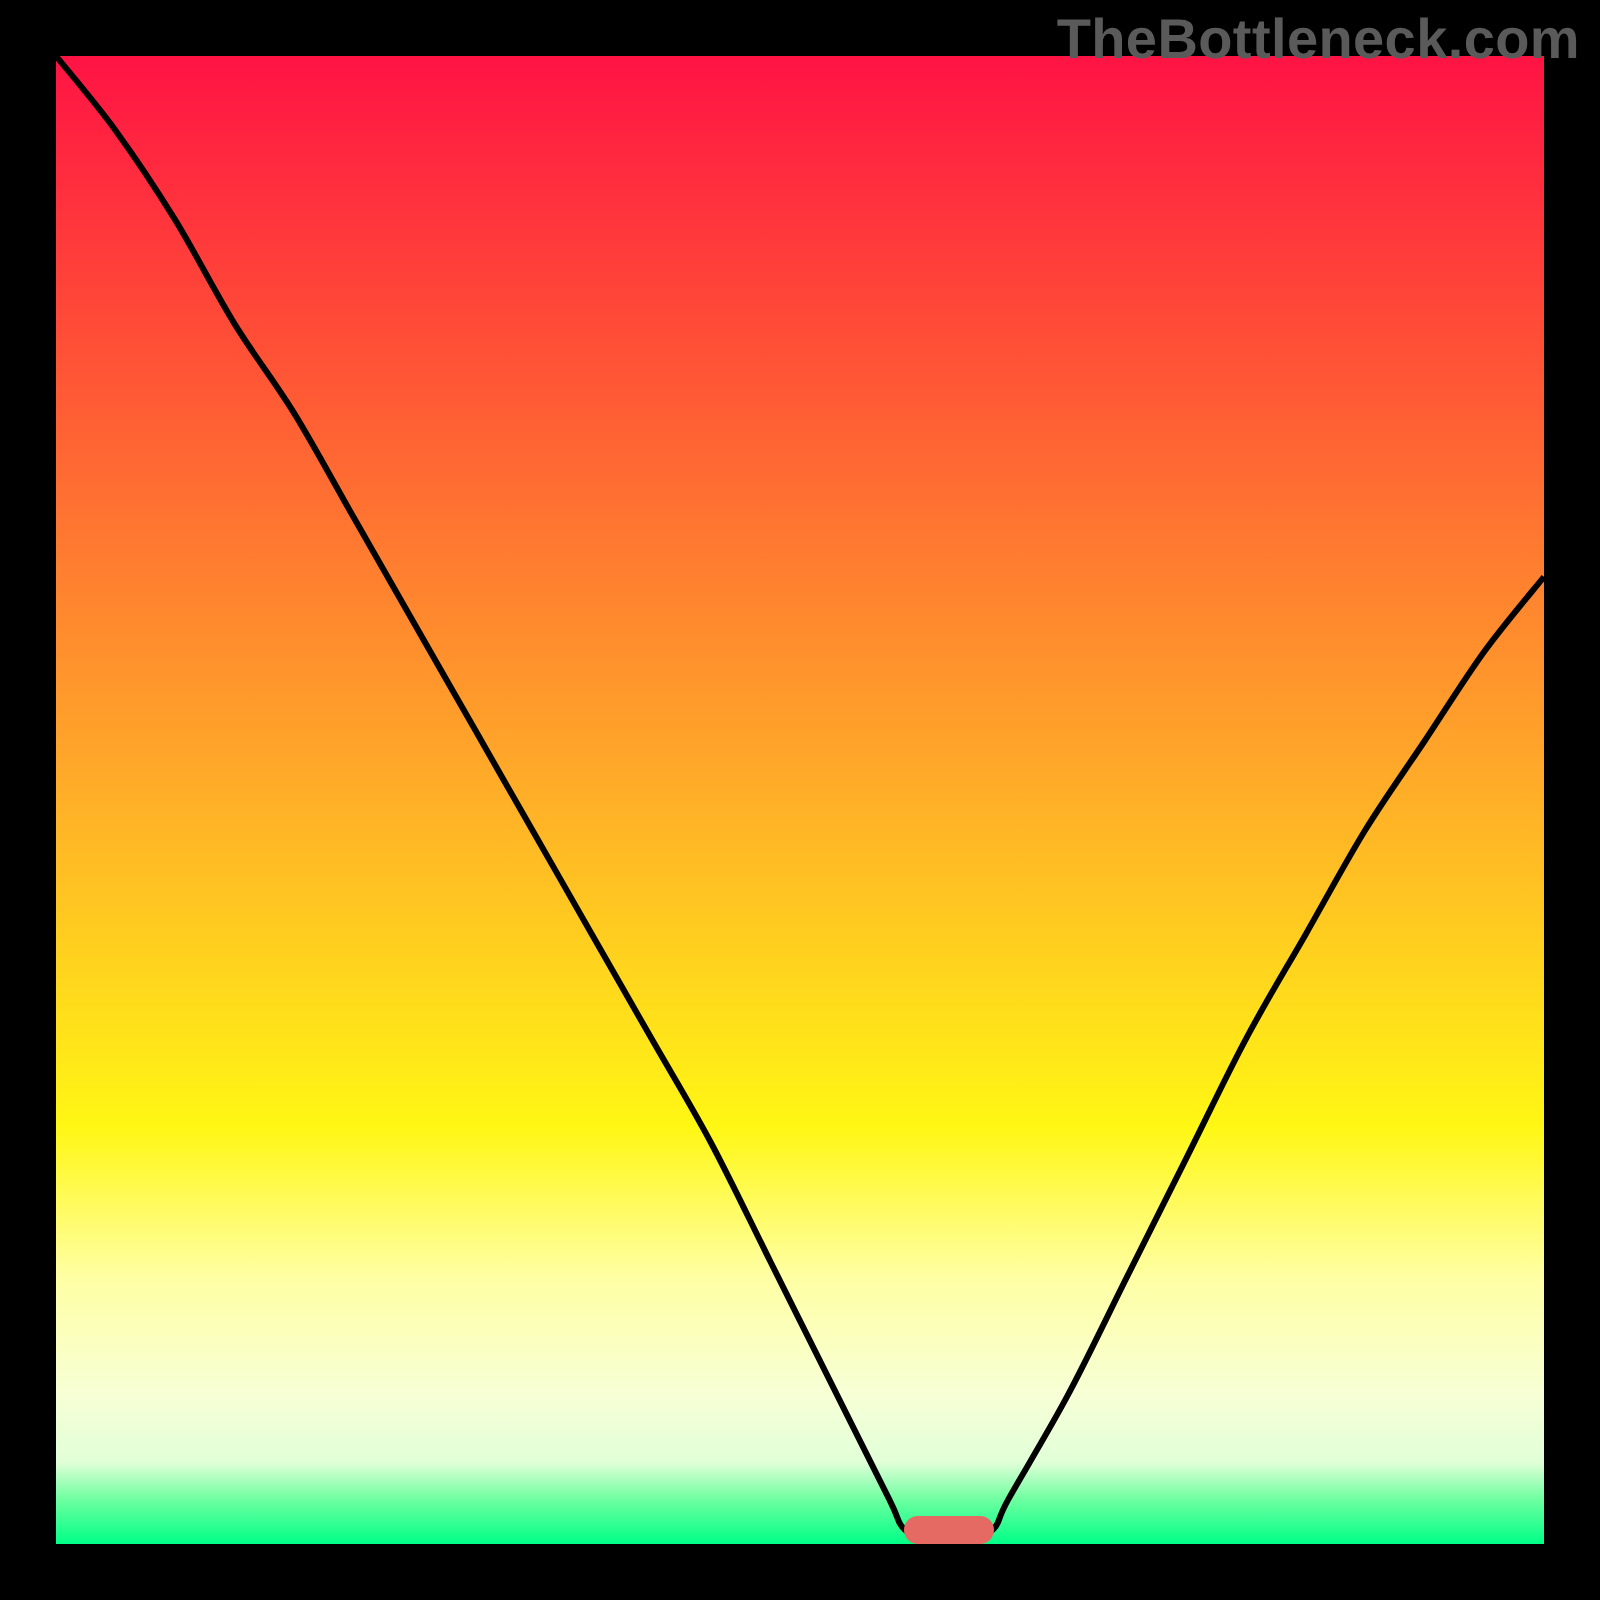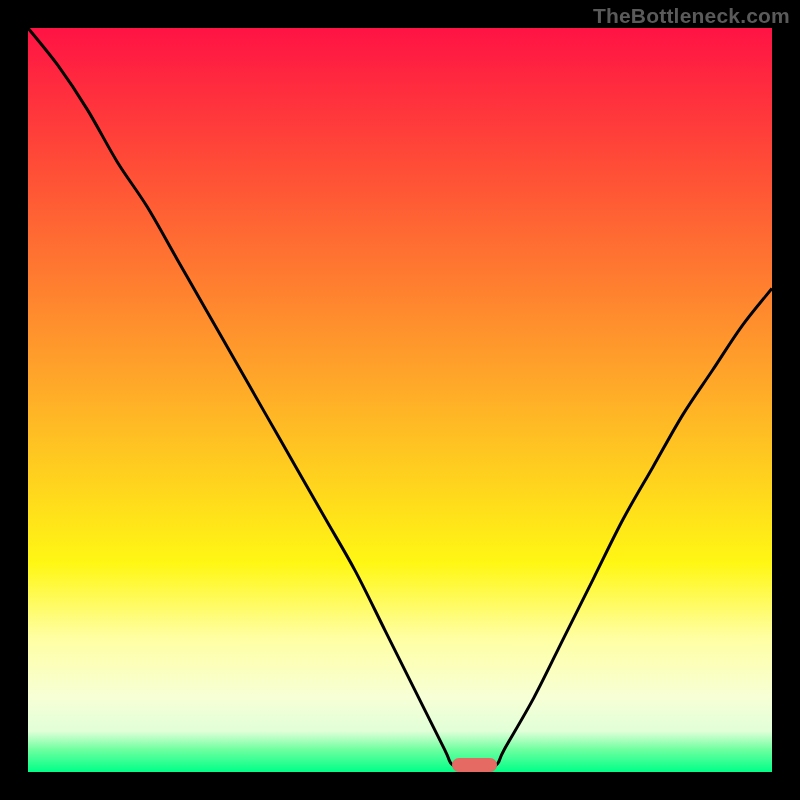--- a/index.html
+++ b/index.html
@@ -23,21 +23,21 @@
     left: 0;
     top: 0;
     width: 744px;
     height: 744px;
   }
   .watermark {
     position: absolute;
     top: 4px;
     right: 10px;
     font-family: Arial, Helvetica, sans-serif;
-    font-size: 21px;
+    font-size: 28px;
     font-weight: 600;
     color: #5a5a5a;
     letter-spacing: 0.2px;
     user-select: none;
   }
   .marker {
     position: absolute;
     width: 48px;
     height: 14px;
     border-radius: 8px;

